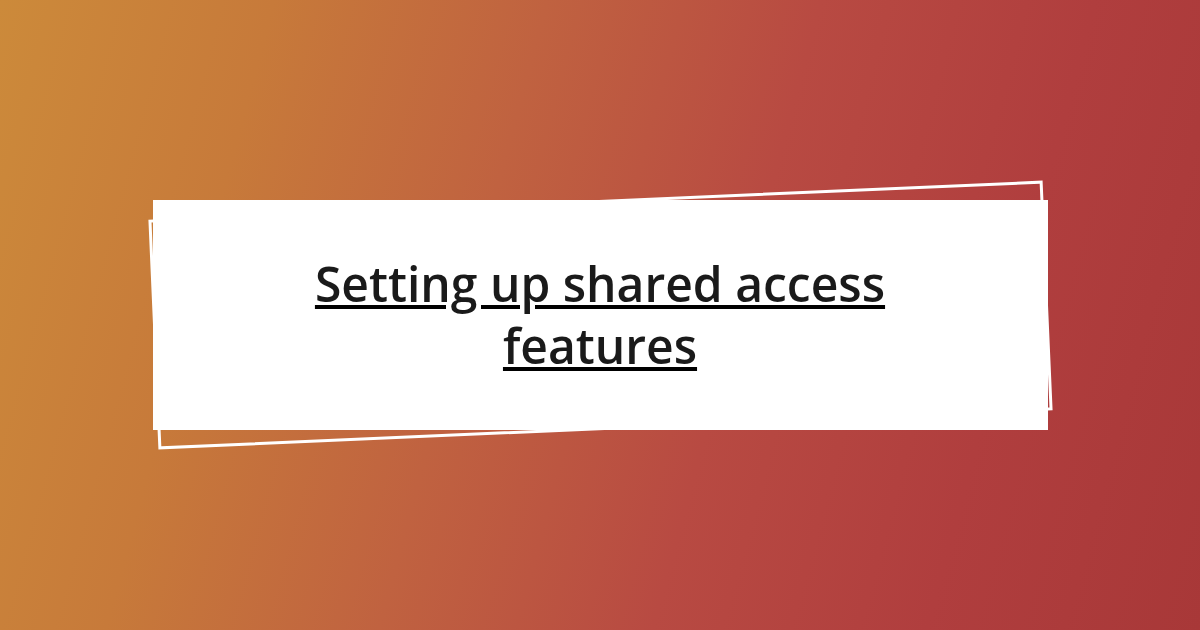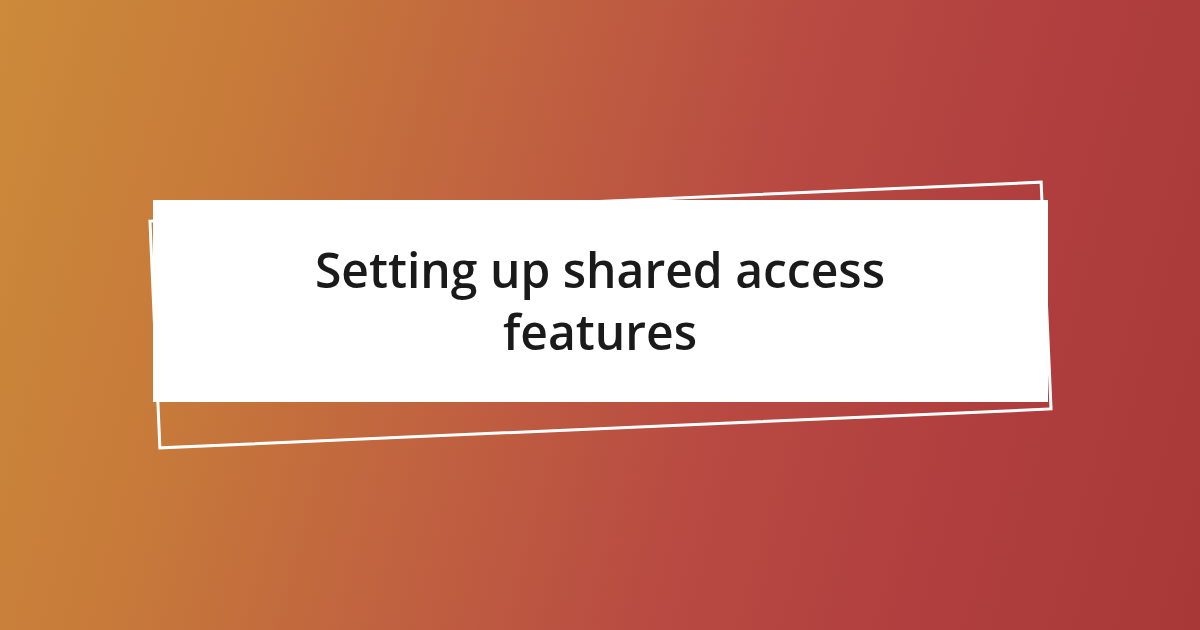--- a/index.html
+++ b/index.html
@@ -32,28 +32,29 @@
       width: 895px;
       height: 230px;
       border: 3px solid #ffffff;
       transform: rotate(-2.5deg);
       top: 0;
       left: 0;
     }
     .white-card {
       position: absolute;
       width: 895px;
-      height: 202px;
+      height: 230px;
       background: #ffffff;
       top: 0;
       left: 0;
       display: flex;
       align-items: center;
       justify-content: center;
       padding: 16px 60px;
+      text-decoration: underline;
     }
     .title-text {
       font-size: 48px;
       font-weight: 600;
       color: #1a1a1a;
       text-align: center;
       line-height: 1.3;
     }
   </style>
 </head>

